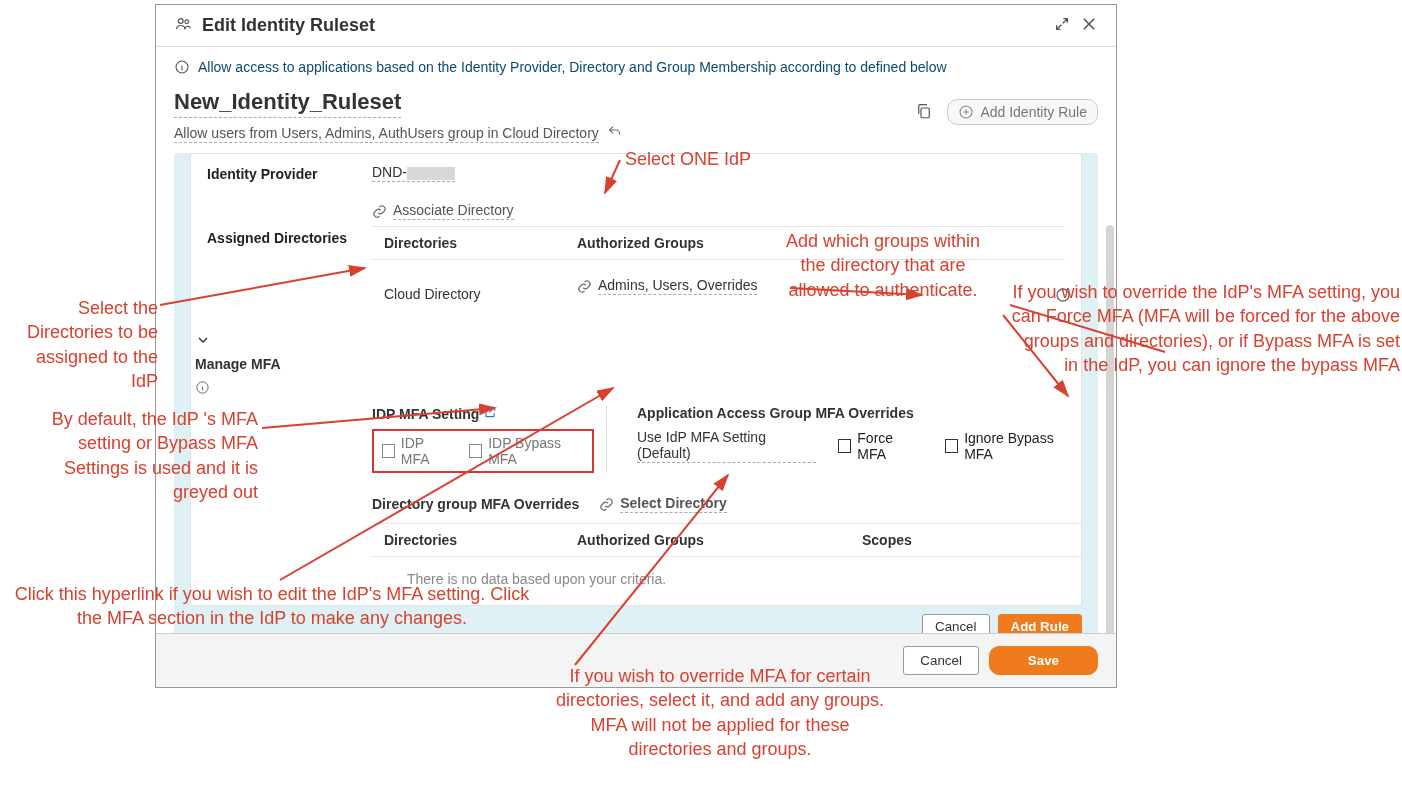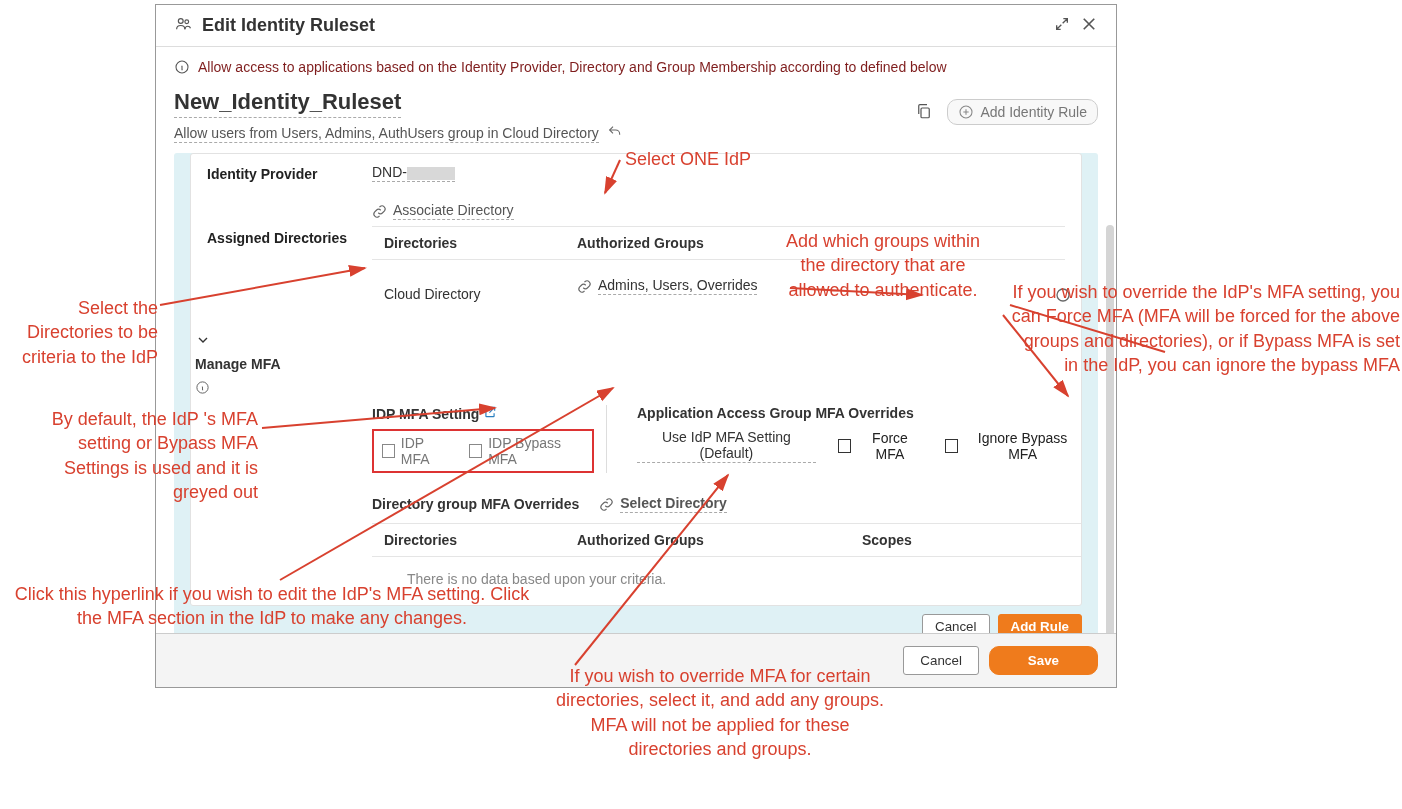--- a/index.html
+++ b/index.html
@@ -47,21 +47,21 @@
   }
   .modal-body {
     flex: 1;
     overflow-y: auto;
     padding: 12px 18px 0 18px;
     position: relative;
   }
   .info-row {
     display: flex;
     align-items: center;
-    color: #7f1d1d;
+    color: #0c4a6e;
     margin-bottom: 14px;
   }
   .info-row svg { margin-right: 8px; flex-shrink:0; }
   .title-block { margin-bottom: 6px; display:flex; align-items:flex-start; justify-content:space-between; }
   .title-block .left h1 {
     margin: 0 0 6px 0;
     font-size: 22px;
     font-weight: 700;
     border-bottom: 1px dashed #aaa;
     display: inline-block;
@@ -180,21 +180,21 @@
   }
   .chk {
     display: inline-flex; align-items:center; gap:6px; color:#777;
   }
   .chk-box {
     width:14px; height:14px; border:1px solid #888; background:#fff; display:inline-block;
   }
   .chk.active .chk-box { border-color:#333; }
   .chk.active { color:#222; }
   .mfa-right .optrow {
-    display:flex; gap:22px; align-items:center; margin-top:8px;text-align:center;
+    display:flex; gap:22px; align-items:center; margin-top:8px;
   }
   .dir-over {
     padding: 8px 0 0 181px;
   }
   .dir-over-hdr {
     display:flex; align-items:center; gap:20px; font-weight:700;
   }
   .dir-tbl-head {
     display:flex; font-weight:700; border-top:1px solid #e5e5e5; border-bottom:1px solid #e5e5e5;
     padding:8px 0; margin-top:10px;
@@ -408,21 +408,21 @@
     </div>
   </div>
 
   <div class="modal-footer">
     <button class="btn" style="padding:6px 16px;">Cancel</button>
     <button class="btn primary" style="padding:6px 38px;border-radius:10px;">Save</button>
   </div>
 </div>
 
 <div class="anno" style="left:625px; top:147px;">Select ONE IdP</div>
-<div class="anno" style="left:18px; top:296px; width:140px; text-align:right;">Select the Directories to be criteria to the IdP</div>
+<div class="anno" style="left:18px; top:296px; width:140px; text-align:right;">Select the Directories to be assigned to the IdP</div>
 <div class="anno" style="left:778px; top:229px; width:210px; text-align:center;">Add which groups within the directory that are allowed to authenticate.</div>
 <div class="anno" style="left:18px; top:407px; width:240px; text-align:right;">By default, the IdP 's MFA setting or  Bypass MFA Settings  is used and it is greyed out</div>
 <div class="anno" style="left:12px; top:582px; width:520px; text-align:center;">Click this hyperlink if you wish to edit the IdP's MFA setting. Click the MFA section in the IdP to make any changes.</div>
 <div class="anno" style="left:555px; top:664px; width:330px; text-align:center;">If you wish to override MFA for certain directories, select it, and add  any groups. MFA will not be applied for these directories and groups.</div>
 <div class="anno" style="left:1005px; top:280px; width:395px; text-align:right;">If you       wish to override the IdP's MFA setting, you can Force MFA  (MFA will be forced for the  above groups and directories), or if Bypass MFA is set in the IdP, you can ignore the bypass MFA</div>
 
 <svg class="arrow" width="1402" height="809">
   <defs>
     <marker id="ah" markerWidth="10" markerHeight="10" refX="8" refY="3" orient="auto">
       <path d="M0,0 L9,3 L0,6 Z" fill="#d8412f"></path>

